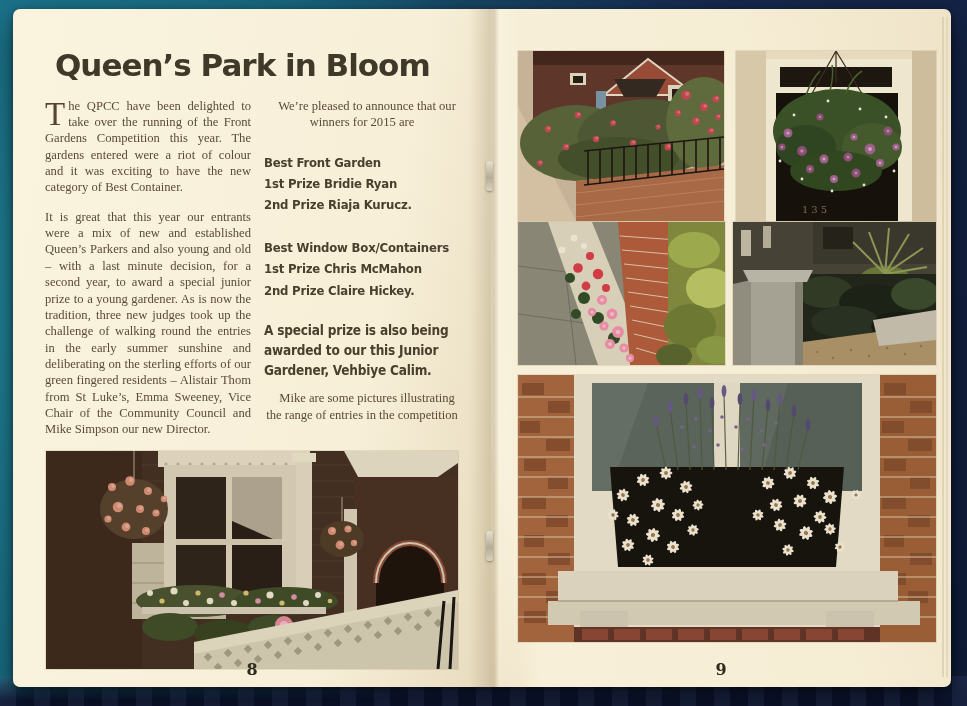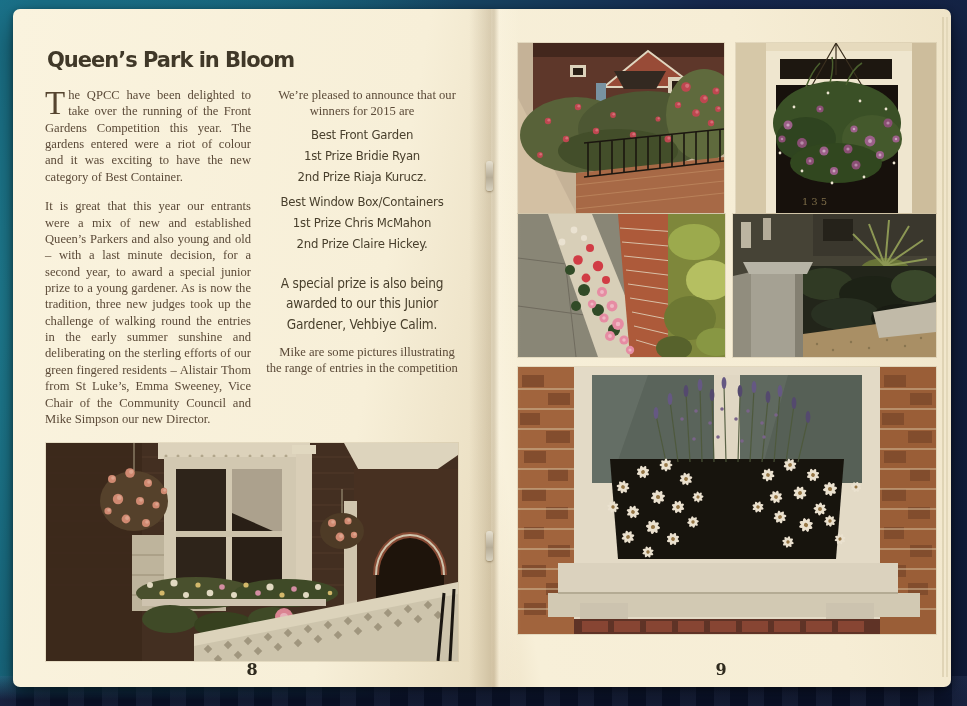--- a/index.html
+++ b/index.html
@@ -43,44 +43,44 @@
     position:absolute;left:473px;width:7px;height:30px;border-radius:3px;
     background:linear-gradient(180deg,#e6e0d0,#b7ad97 55%,#d8d2c0);
     box-shadow:0 1px 2px rgba(80,60,30,.5);
   }
   .staple.s1{top:152px}
   .staple.s2{top:522px}
 
   
   .headline{
     font-family:"DejaVu Sans", sans-serif;font-weight:800;
-    font-size:21px;letter-spacing:-1px;color:#403828;line-height:1.05;margin:0 0 16px 2px;
+    font-size:31px;letter-spacing:-1px;color:#403828;line-height:1.05;margin:0 0 16px 10px;
   }
   .cols{display:flex;gap:13px;}
   .col1{width:206px;}
   .col2{width:196px;}
   .body-para{
     margin:0;color:#5b4a38;font-size:12.6px;line-height:1.3;text-align:justify;
   }
   .body-para + .body-para{margin-top:13px;}
   .dropcap{
     float:left;font-size:33px;line-height:.82;padding:3px 3px 0 0;color:#55442f;
   }
   .intro-para,.closing-para{
     margin:0;color:#5b4a38;font-size:12.6px;line-height:1.3;text-indent:10px;text-align:center;
   }
   .award-block{
-    font-family:"DejaVu Sans", sans-serif;font-weight:400;font-stretch:condensed;
-    color:#483f2c;font-size:13px;letter-spacing:-.2px;line-height:1.62;margin:4px 0 0 0;text-align:center;
+    font-family:"DejaVu Sans", sans-serif;font-weight:700;font-stretch:condensed;
+    color:#483f2c;font-size:13px;letter-spacing:-.2px;line-height:1.62;margin:22px 0 0 0;
   }
   .award-block div{white-space:nowrap;}
   .award-block.special{white-space:normal;line-height:1.5;font-size:13.5px;margin-top:19px;}
   .closing-para{margin-top:10px;}
   .photo{
-    position:absolute;box-shadow:0 0 0 1px rgba(120,100,60,.15);overflow:hidden;background:#c9b79e;
+    position:absolute;box-shadow:0 0 0 1px rgba(120,100,60,.15);overflow:hidden;background:#c9b79e;margin-top:8px;
   }
   .photo svg{display:block;width:100%;height:100%;}
   .photo-left-main{left:33px;top:434px;width:412px;height:218px;}
   .pagenum{
     position:absolute;left:0;right:0;bottom:8px;text-align:center;
     font-family:"DejaVu Serif", serif;font-weight:700;font-size:16px;color:#2f2a1e;
   }
   
   .pA{left:27px;top:34px;width:206px;height:170px;}
   .pB{left:245px;top:34px;width:200px;height:170px;}

